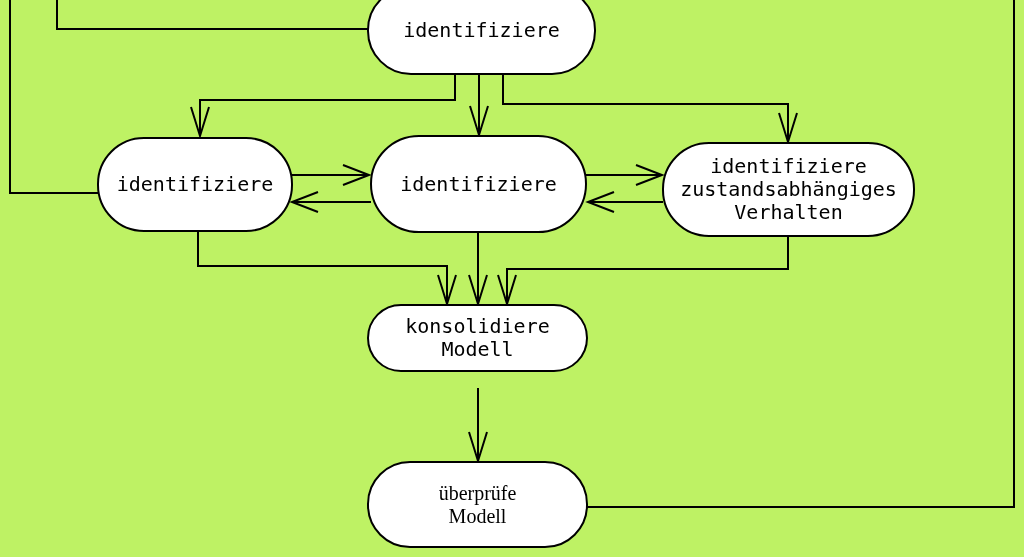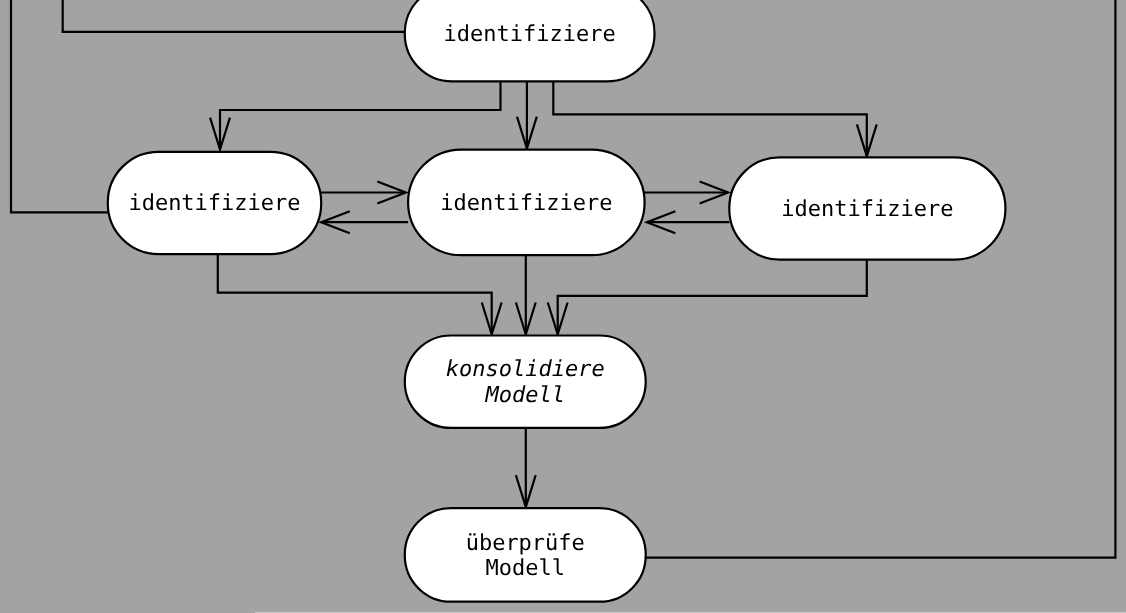--- a/index.html
+++ b/index.html
@@ -1,20 +1,20 @@
 <!DOCTYPE html>
 <html><head>
 <meta charset="utf-8">
 <style>
   html, body { margin: 0; padding: 0; background: #ffffff; }
   .stage {
     position: relative;
     width: 1024px;
     height: 557px;
-    background: #a3a3a3;
+    background: #bef264;
     overflow: hidden;
     font-family: "DejaVu Sans Mono", "Liberation Mono", monospace;
   }
   .connectors {
     position: absolute;
     left: 0; top: 0;
     width: 1024px; height: 557px;
   }
   .node {
     position: absolute;
@@ -28,22 +28,22 @@
     text-align: center;
     font-size: 20px;
     line-height: 23px;
     color: #000000;
     white-space: nowrap;
   }
   .node-interaktionen { left: 367px; top: -14px; width: 229px; height: 89px; border-radius: 44px; }
   .node-assoziationen { left: 97px;  top: 137px; width: 196px; height: 95px; border-radius: 47px; }
   .node-attribute     { left: 370px; top: 135px; width: 217px; height: 98px; border-radius: 49px; }
   .node-verhalten     { left: 662px; top: 142px; width: 253px; height: 95px; border-radius: 47px; }
-  .node-konsolidiere  { left: 367px; top: 304px; width: 221px; height: 86px; border-radius: 43px; font-style: italic; }
-  .node-ueberpruefe   { left: 367px; top: 461px; width: 221px; height: 87px; border-radius: 43px; }
+  .node-konsolidiere  { left: 367px; top: 304px; width: 221px; height: 68px; border-radius: 43px; }
+  .node-ueberpruefe   { left: 367px; top: 461px; width: 221px; height: 87px; border-radius: 43px; font-family: Liberation Serif, serif; }
 </style>
 </head>
 <body>
 
 <div class="stage">
 
   <svg class="connectors" viewBox="0 0 1024 557" width="1024" height="557">
     <g stroke="#000000" stroke-width="2" fill="none">
 
       <polyline points="10,0 10,193 99,193"></polyline>
@@ -90,20 +90,22 @@
   <div class="node node-assoziationen">
     <div>identifiziere</div>
   </div>
 
   <div class="node node-attribute">
     <div>identifiziere</div>
   </div>
 
   <div class="node node-verhalten">
     <div>identifiziere</div>
+    <div>zustandsabhängiges</div>
+    <div>Verhalten</div>
   </div>
 
   <div class="node node-konsolidiere">
     <div>konsolidiere</div>
     <div>Modell</div>
   </div>
 
   <div class="node node-ueberpruefe">
     <div>überprüfe</div>
     <div>Modell</div>

